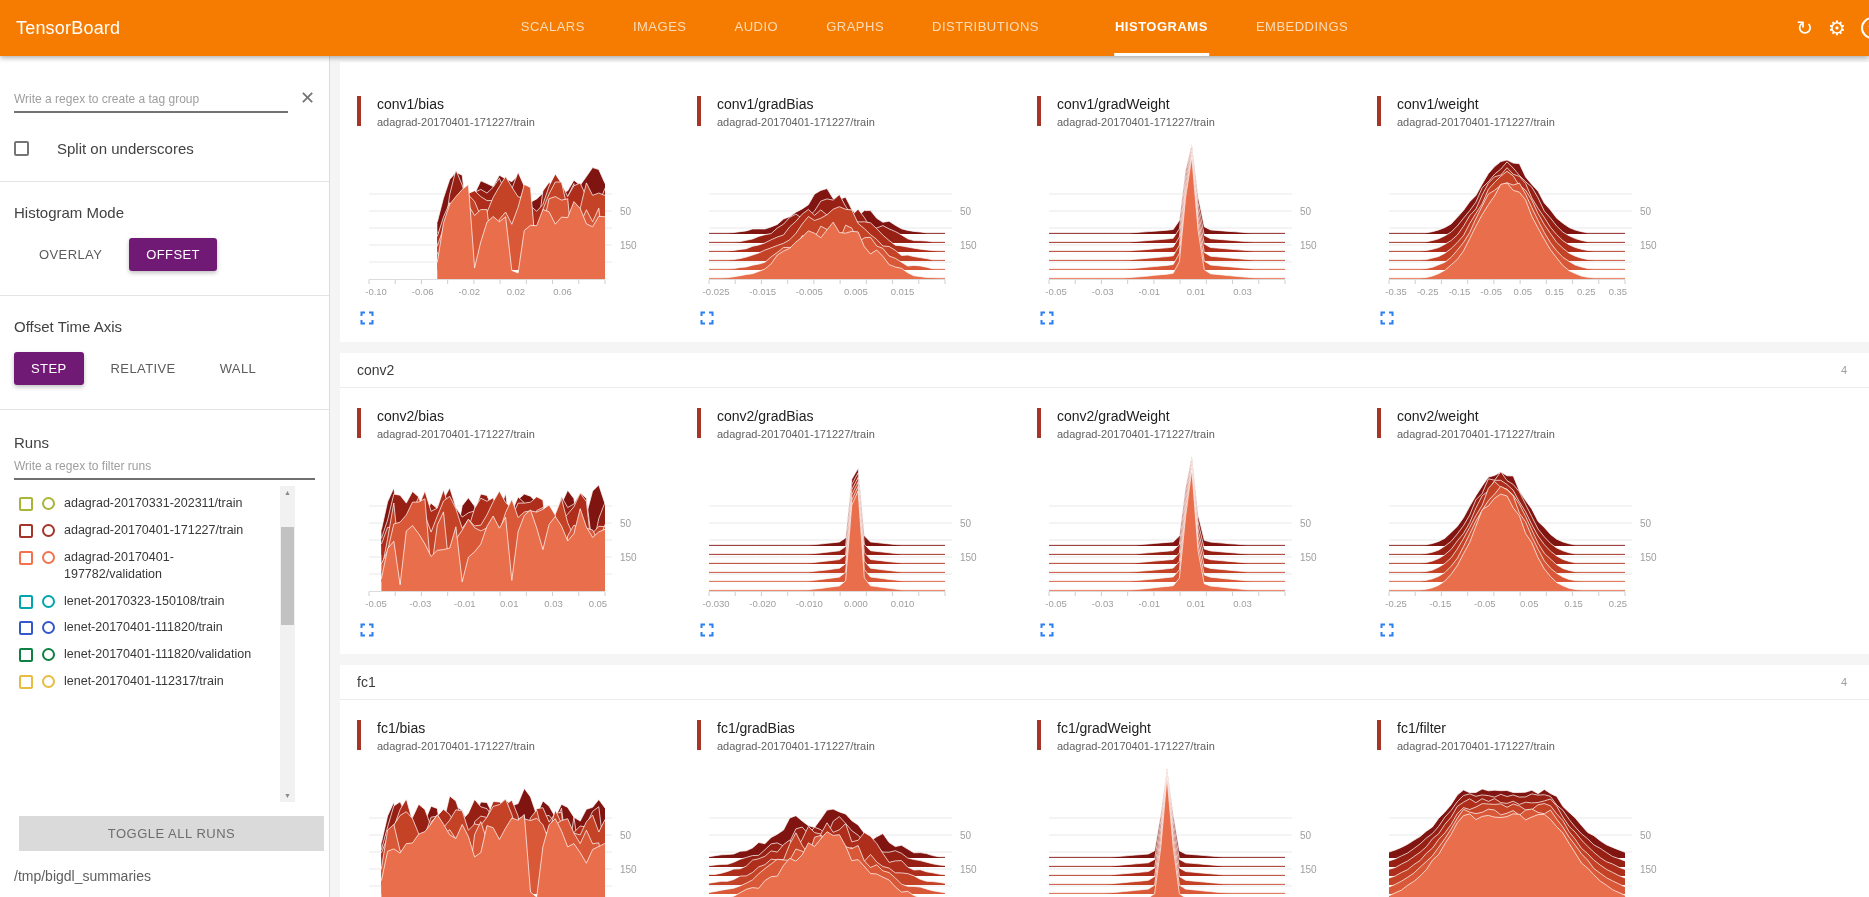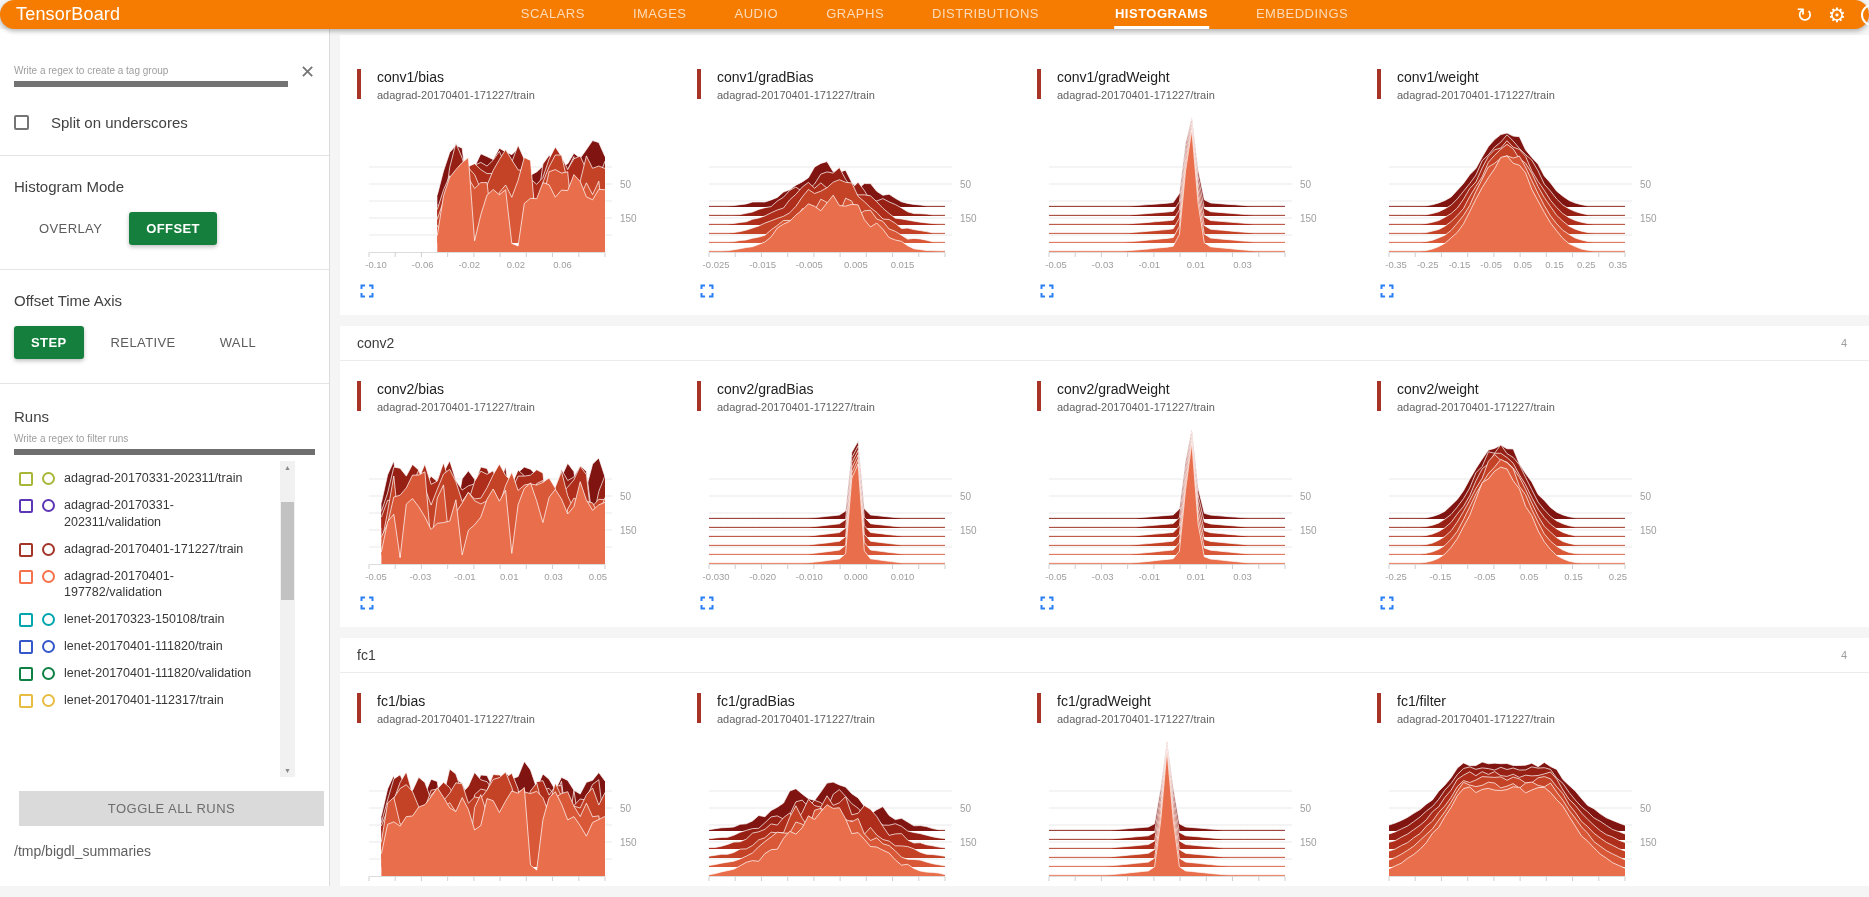--- a/index.html
+++ b/index.html
@@ -4,24 +4,23 @@
 <style>
   * { box-sizing: border-box; }
   html,body { margin:0; padding:0; }
   body {
     width:1869px; height:897px; overflow:hidden;
     font-family:"Liberation Sans", sans-serif;
     background:#f5f5f5; color:#333;
   }
   
   .appbar {
-    height:29px; background:var(--appbar,#f57c00); color:#fff;
+    height:56px; background:var(--appbar,#f57c00); color:#fff;
     display:flex; align-items:center; position:relative; z-index:10;
     box-shadow:0 2px 5px rgba(0,0,0,.3);
-    border-radius:15px;
   }
   .app-title { font-size:18px; font-weight:500; margin-left:16px; letter-spacing:.2px; }
   .tabs { position:absolute; left:50%; transform:translateX(-50%); height:100%; display:flex; gap:46px; }
   .tab {
     display:flex; align-items:center; font-size:13px; letter-spacing:.5px;
     color:rgba(255,255,255,.72); cursor:pointer; border-bottom:3px solid transparent;
     padding:0 1px; font-weight:500;
   }
   .tab.active { color:#fff; border-bottom-color:#fff; font-weight:700;margin-left:28px; }
   .appbar-icons { margin-left:auto; display:flex; align-items:center; gap:15px; }
@@ -34,38 +33,38 @@
   
   .layout { display:flex; height:857px; }
   .sidebar {
     width:330px; min-width:330px; background:#fff; border-right:1px solid #dcdcdc;
     overflow:hidden; font-size:15px;
   }
   .content { flex:1; padding:6px 0 0 10px; overflow:hidden; }
   
   .tag-input-row { display:flex; align-items:flex-end; margin:0 14px; padding-top:30px; }
   input.regex {
-    flex:1; border:none; border-bottom:6px solid #737373; background:transparent;
-    font-family:"Liberation Sans",sans-serif; font-size:10px; color:#333;
+    flex:1; border:none; border-bottom:2px solid #737373; background:transparent;
+    font-family:"Liberation Sans",sans-serif; font-size:12px; color:#333;
     padding:6px 0 5px; outline:none;
   }
   input.regex::placeholder { color:#9e9e9e; }
   .close-x { font-size:18px; color:#757575; margin-left:12px; padding-bottom:4px; cursor:pointer; }
-  .split-row { display:flex; align-items:center; gap:22px; margin:27px 14px 24px; cursor:pointer; }
+  .split-row { display:flex; align-items:center; gap:28px; margin:27px 14px 24px; cursor:pointer; }
   .cb-plain { width:15px; height:15px; border:2px solid #757575; border-radius:2px; flex:none; }
   .label-txt { font-size:15px; color:#424242; }
   .divider { border:none; border-top:1px solid #e4e4e4; margin:0; }
   .sb-section { padding:22px 14px 24px; }
   .sb-section .label-txt { display:block; margin-bottom:17px; }
   .btn-row { display:flex; align-items:center; gap:10px; padding-left:8px; }
   .mode-btn {
     font-size:13px; letter-spacing:.4px; color:#5c5c5c; padding:9px 17px;
     border-radius:3px; cursor:pointer; text-align:center; user-select:none;
   }
-  .mode-btn.selected { background:#15803d; color:#fff; box-shadow:0 2px 4px rgba(0,0,0,.25);font-weight:bold; }
+  .mode-btn.selected { background:#701a75; color:#fff; box-shadow:0 2px 4px rgba(0,0,0,.25); }
   .runs-label { margin:24px 14px 2px; }
   .filter-wrap { margin:0 14px; }
   .filter-wrap input.regex { width:100%; border-bottom-color:#6f6f6f; }
   .runs-list { position:relative; height:322px; margin-top:4px; padding:6px 52px 0 19px; overflow:hidden; }
   .run-row { display:flex; align-items:flex-start; gap:9px; padding:5px 0; cursor:pointer; }
   .run-cb {
     width:14px; height:14px; border-radius:2px; border:2px solid #999; flex:none;
     display:flex; align-items:center; justify-content:center; margin-top:2px;
   }
   .run-cb .check { font-size:11px; font-weight:700; color:#fff; line-height:1; visibility:hidden; }
@@ -184,27 +183,20 @@
 
 
           <div class="run-row">
             <span class="run-cb" style="border-color: rgb(168, 182, 55);">
               <span class="check">✓</span>
             </span>
             <span class="run-radio" style="border-color: rgb(168, 182, 55);"></span>
             <span class="run-name">adagrad-20170331-202311/train</span>
           </div>
 
-          <div class="run-row">
-            <span class="run-cb" style="border-color: rgb(93, 54, 181);">
-              <span class="check">✓</span>
-            </span>
-            <span class="run-radio" style="border-color: rgb(93, 54, 181);"></span>
-            <span class="run-name">adagrad-20170331-202311/validation</span>
-          </div>
 
           <div class="run-row">
             <span class="run-cb" style="border-color: rgb(163, 53, 40);">
               <span class="check visible">✓</span>
             </span>
             <span class="run-radio" style="border-color: rgb(163, 53, 40);"></span>
             <span class="run-name">adagrad-20170401-171227/train</span>
           </div>
 
           <div class="run-row">

